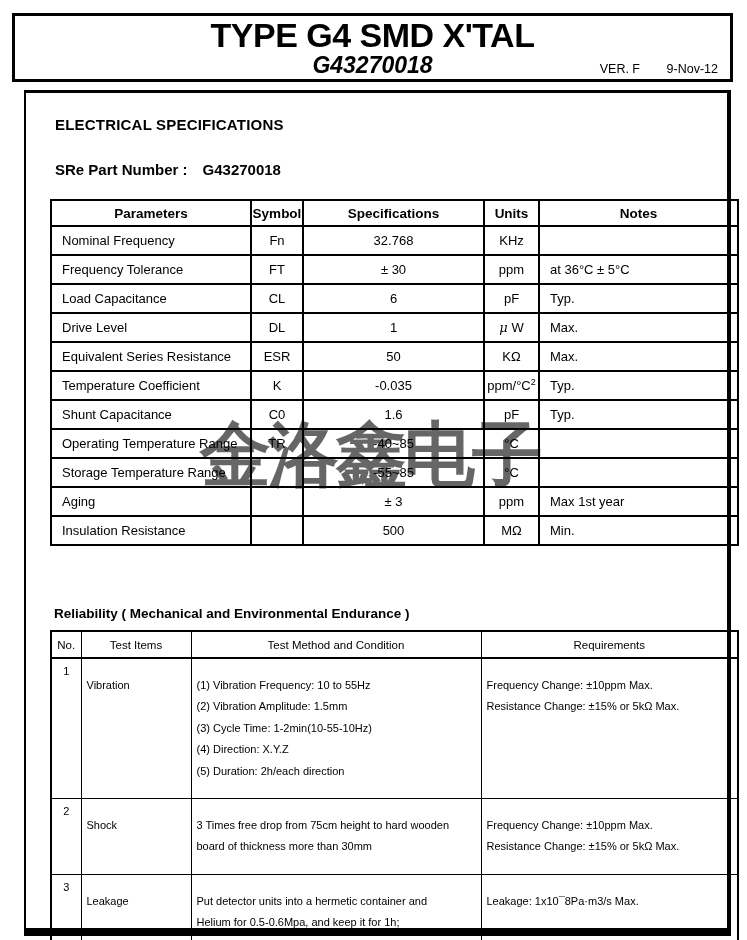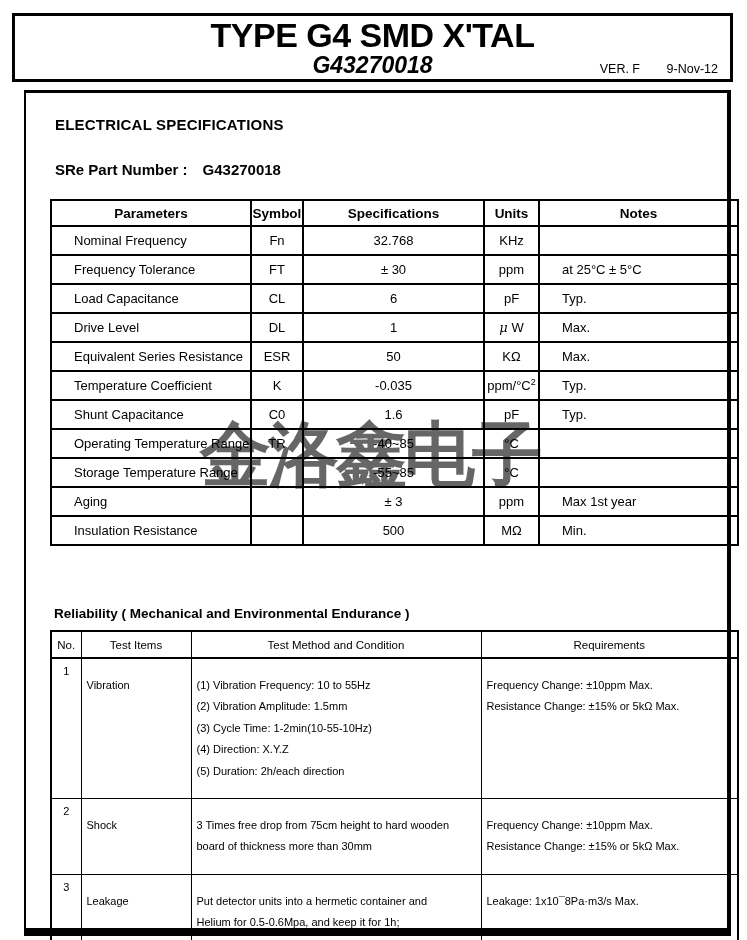--- a/index.html
+++ b/index.html
@@ -21,21 +21,21 @@
             border-bottom:8px solid #000;}
 
   .sec-heading{position:absolute;left:55px;top:116px;font-size:15px;font-weight:bold;letter-spacing:.2px;}
   .part-line{position:absolute;left:55px;top:161px;font-size:15px;font-weight:bold;}
   .part-line .val{margin-left:15px;}
 
   
   table.spec{position:absolute;left:50px;top:199px;width:687px;border-collapse:collapse;table-layout:fixed;}
   .spec th,.spec td{border:2px solid #000;overflow:hidden;white-space:nowrap;}
   .spec th{font-size:13.5px;font-weight:bold;text-align:center;height:24px;padding:0;}
-  .spec td{font-size:13px;height:27px;padding:0 22px;}
+  .spec td{font-size:13px;height:27px;padding:0 10px;}
   .spec td.c{text-align:center;padding:0;}
   .spec td.l{text-align:left;}
   .spec sup{font-size:9px;}
   .mu{font-family:"DejaVu Serif",serif;font-style:italic;}
 
   
   .watermark{position:absolute;left:200px;top:416px;z-index:6;font-size:71px;font-weight:bold;
              letter-spacing:-3px;color:#000000;opacity:.6;mix-blend-mode:multiply;white-space:nowrap;
              pointer-events:none;line-height:78px;}
 
@@ -94,21 +94,21 @@
           <td class="c">Fn</td>
           <td class="c">32.768</td>
           <td class="c">KHz</td>
           <td class="l"></td>
         </tr>
         <tr>
           <td class="l">Frequency Tolerance</td>
           <td class="c">FT</td>
           <td class="c">± 30</td>
           <td class="c">ppm</td>
-          <td class="l">at 25°C ± 5°C</td>
+          <td class="l">at 36°C ± 5°C</td>
         </tr>
         <tr>
           <td class="l">Load Capacitance</td>
           <td class="c">CL</td>
           <td class="c">6</td>
           <td class="c">pF</td>
           <td class="l">Typ.</td>
         </tr>
         <tr>
           <td class="l">Drive Level</td>

